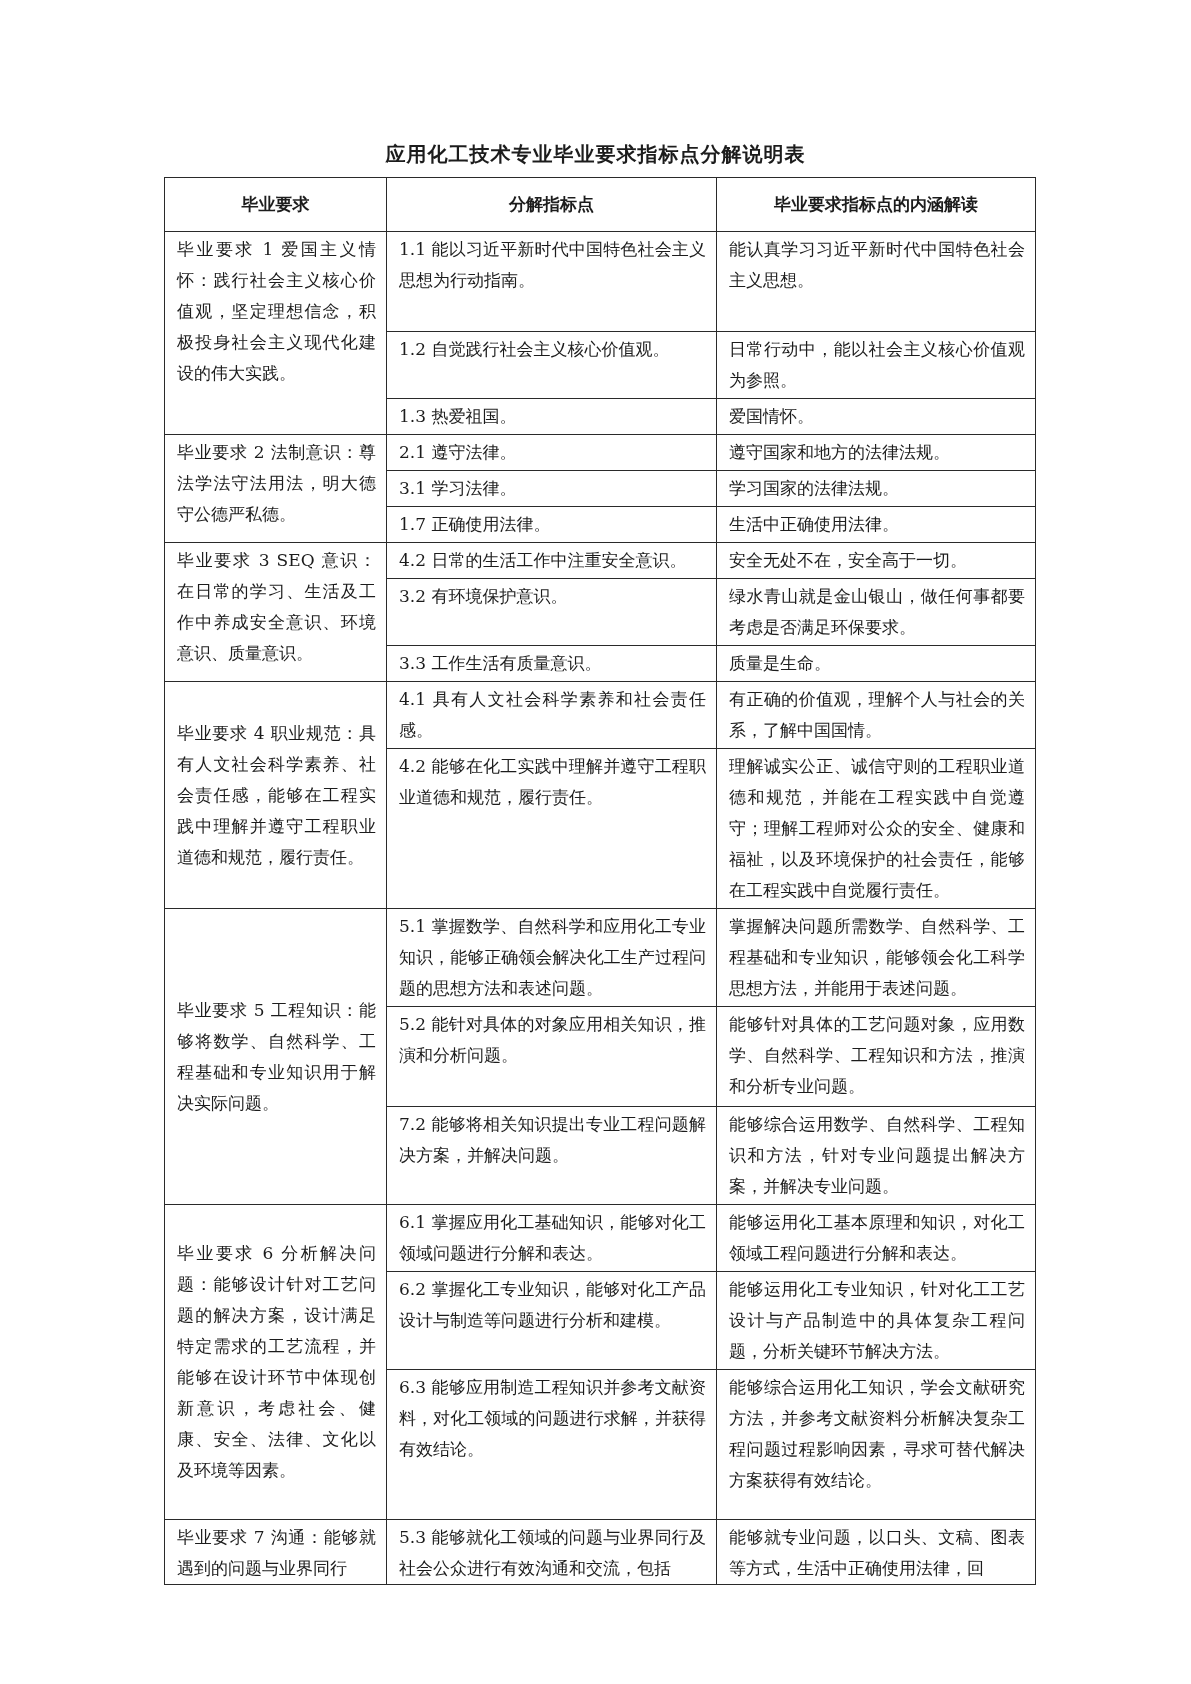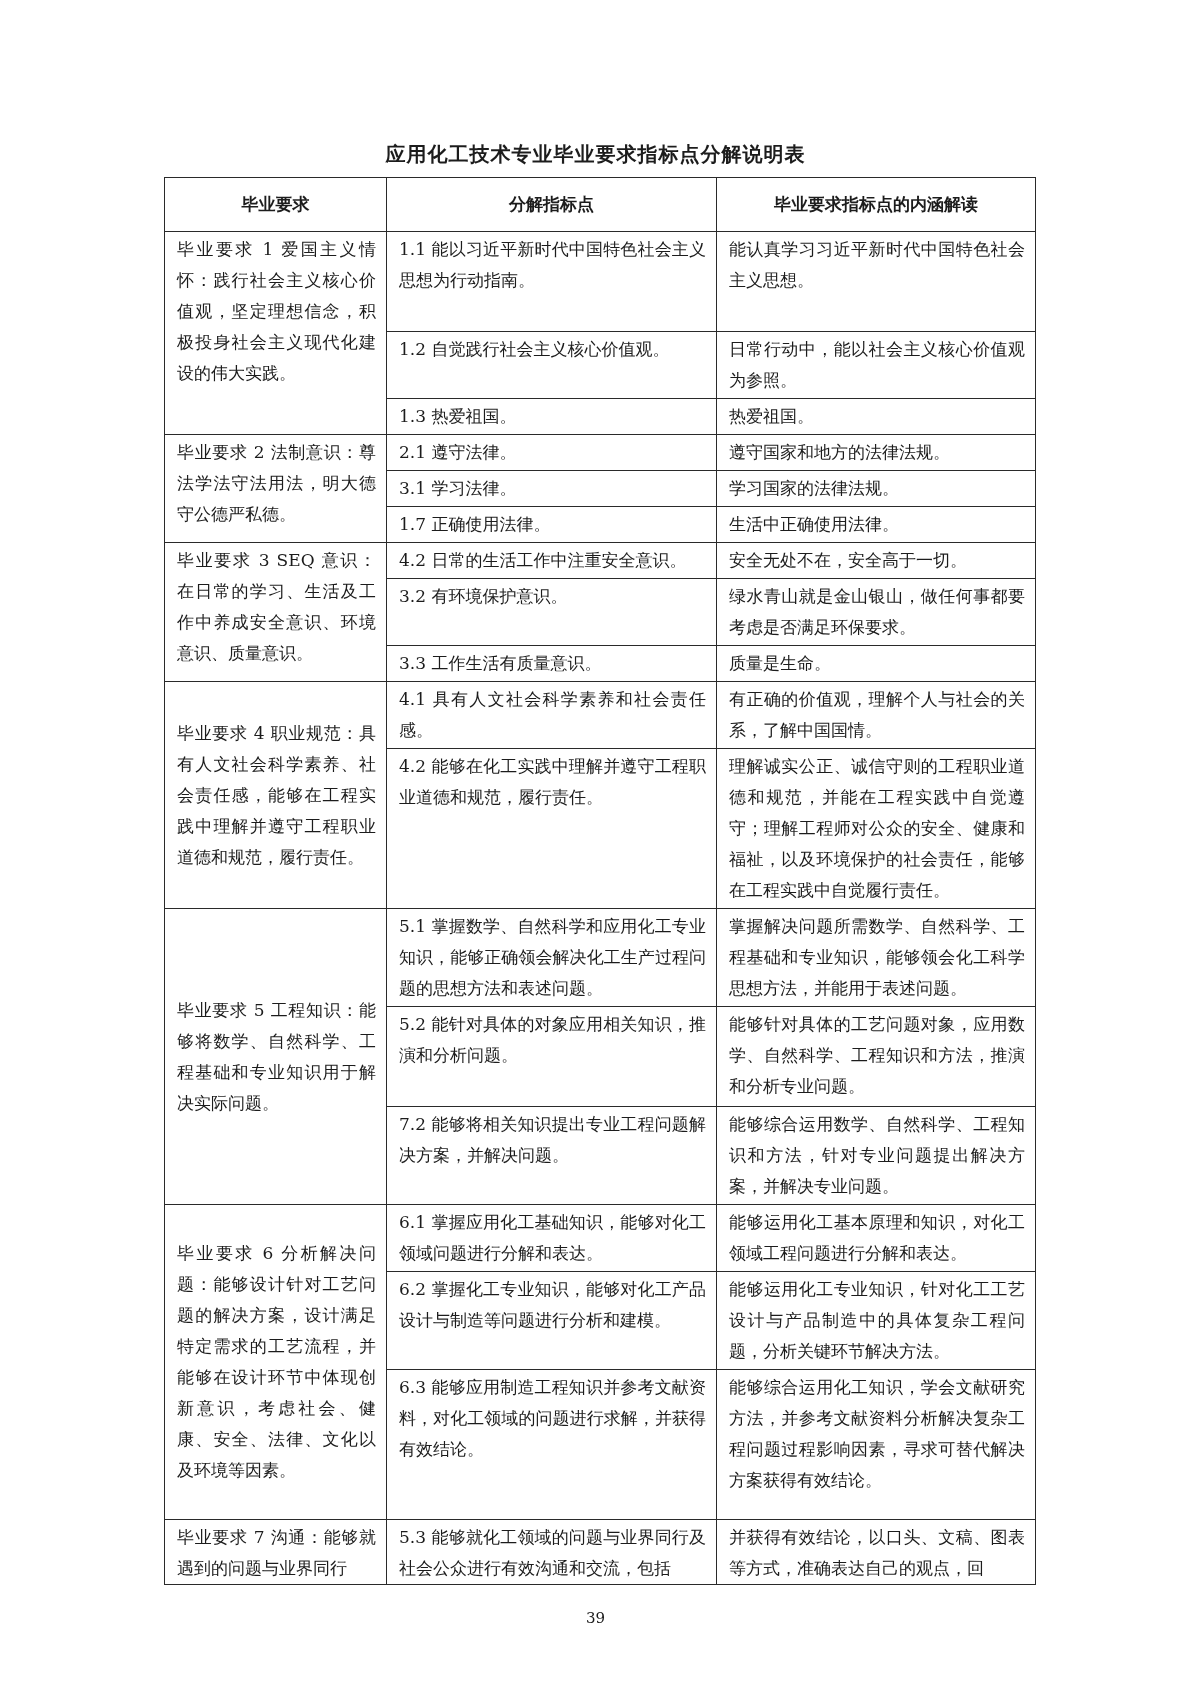--- a/index.html
+++ b/index.html
@@ -82,21 +82,21 @@
         <td class="req-cell" rowspan="3">毕业要求 1 爱国主义情怀：践行社会主义核心价值观，坚定理想信念，积极投身社会主义现代化建设的伟大实践。</td>
         <td>1.1 能以习近平新时代中国特色社会主义思想为行动指南。</td>
         <td>能认真学习习近平新时代中国特色社会主义思想。</td>
       </tr>
       <tr style="height:65px">
         <td>1.2 自觉践行社会主义核心价值观。</td>
         <td>日常行动中，能以社会主义核心价值观为参照。</td>
       </tr>
       <tr style="height:32px">
         <td>1.3 热爱祖国。</td>
-        <td>热爱祖国。</td>
+        <td>爱国情怀。</td>
       </tr>
 
       <tr style="height:31px">
         <td class="req-cell" rowspan="3">毕业要求 2 法制意识：尊法学法守法用法，明大德守公德严私德。</td>
         <td>2.1 遵守法律。</td>
         <td>遵守国家和地方的法律法规。</td>
       </tr>
       <tr style="height:34px">
         <td>3.1 学习法律。</td>
         <td>学习国家的法律法规。</td>
@@ -159,21 +159,20 @@
       </tr>
 
       <tr style="height:63px">
         <td class="req-cell">
           <div class="clip">毕业要求 7 沟通：能够就遇到的问题与业界同行</div>
         </td>
         <td>
           <div class="clip">5.3 能够就化工领域的问题与业界同行及社会公众进行有效沟通和交流，包括</div>
         </td>
         <td>
-          <div class="clip">并获得有效结论，以口头、文稿、图表等方式，准确表达自己的观点，回</div>
+          <div class="clip">能够就专业问题，以口头、文稿、图表等方式，生活中正确使用法律，回</div>
         </td>
       </tr>
     </tbody>
   </table>
 
-  <div class="page-number">39</div>
 
 </div>
 
 </body></html>

